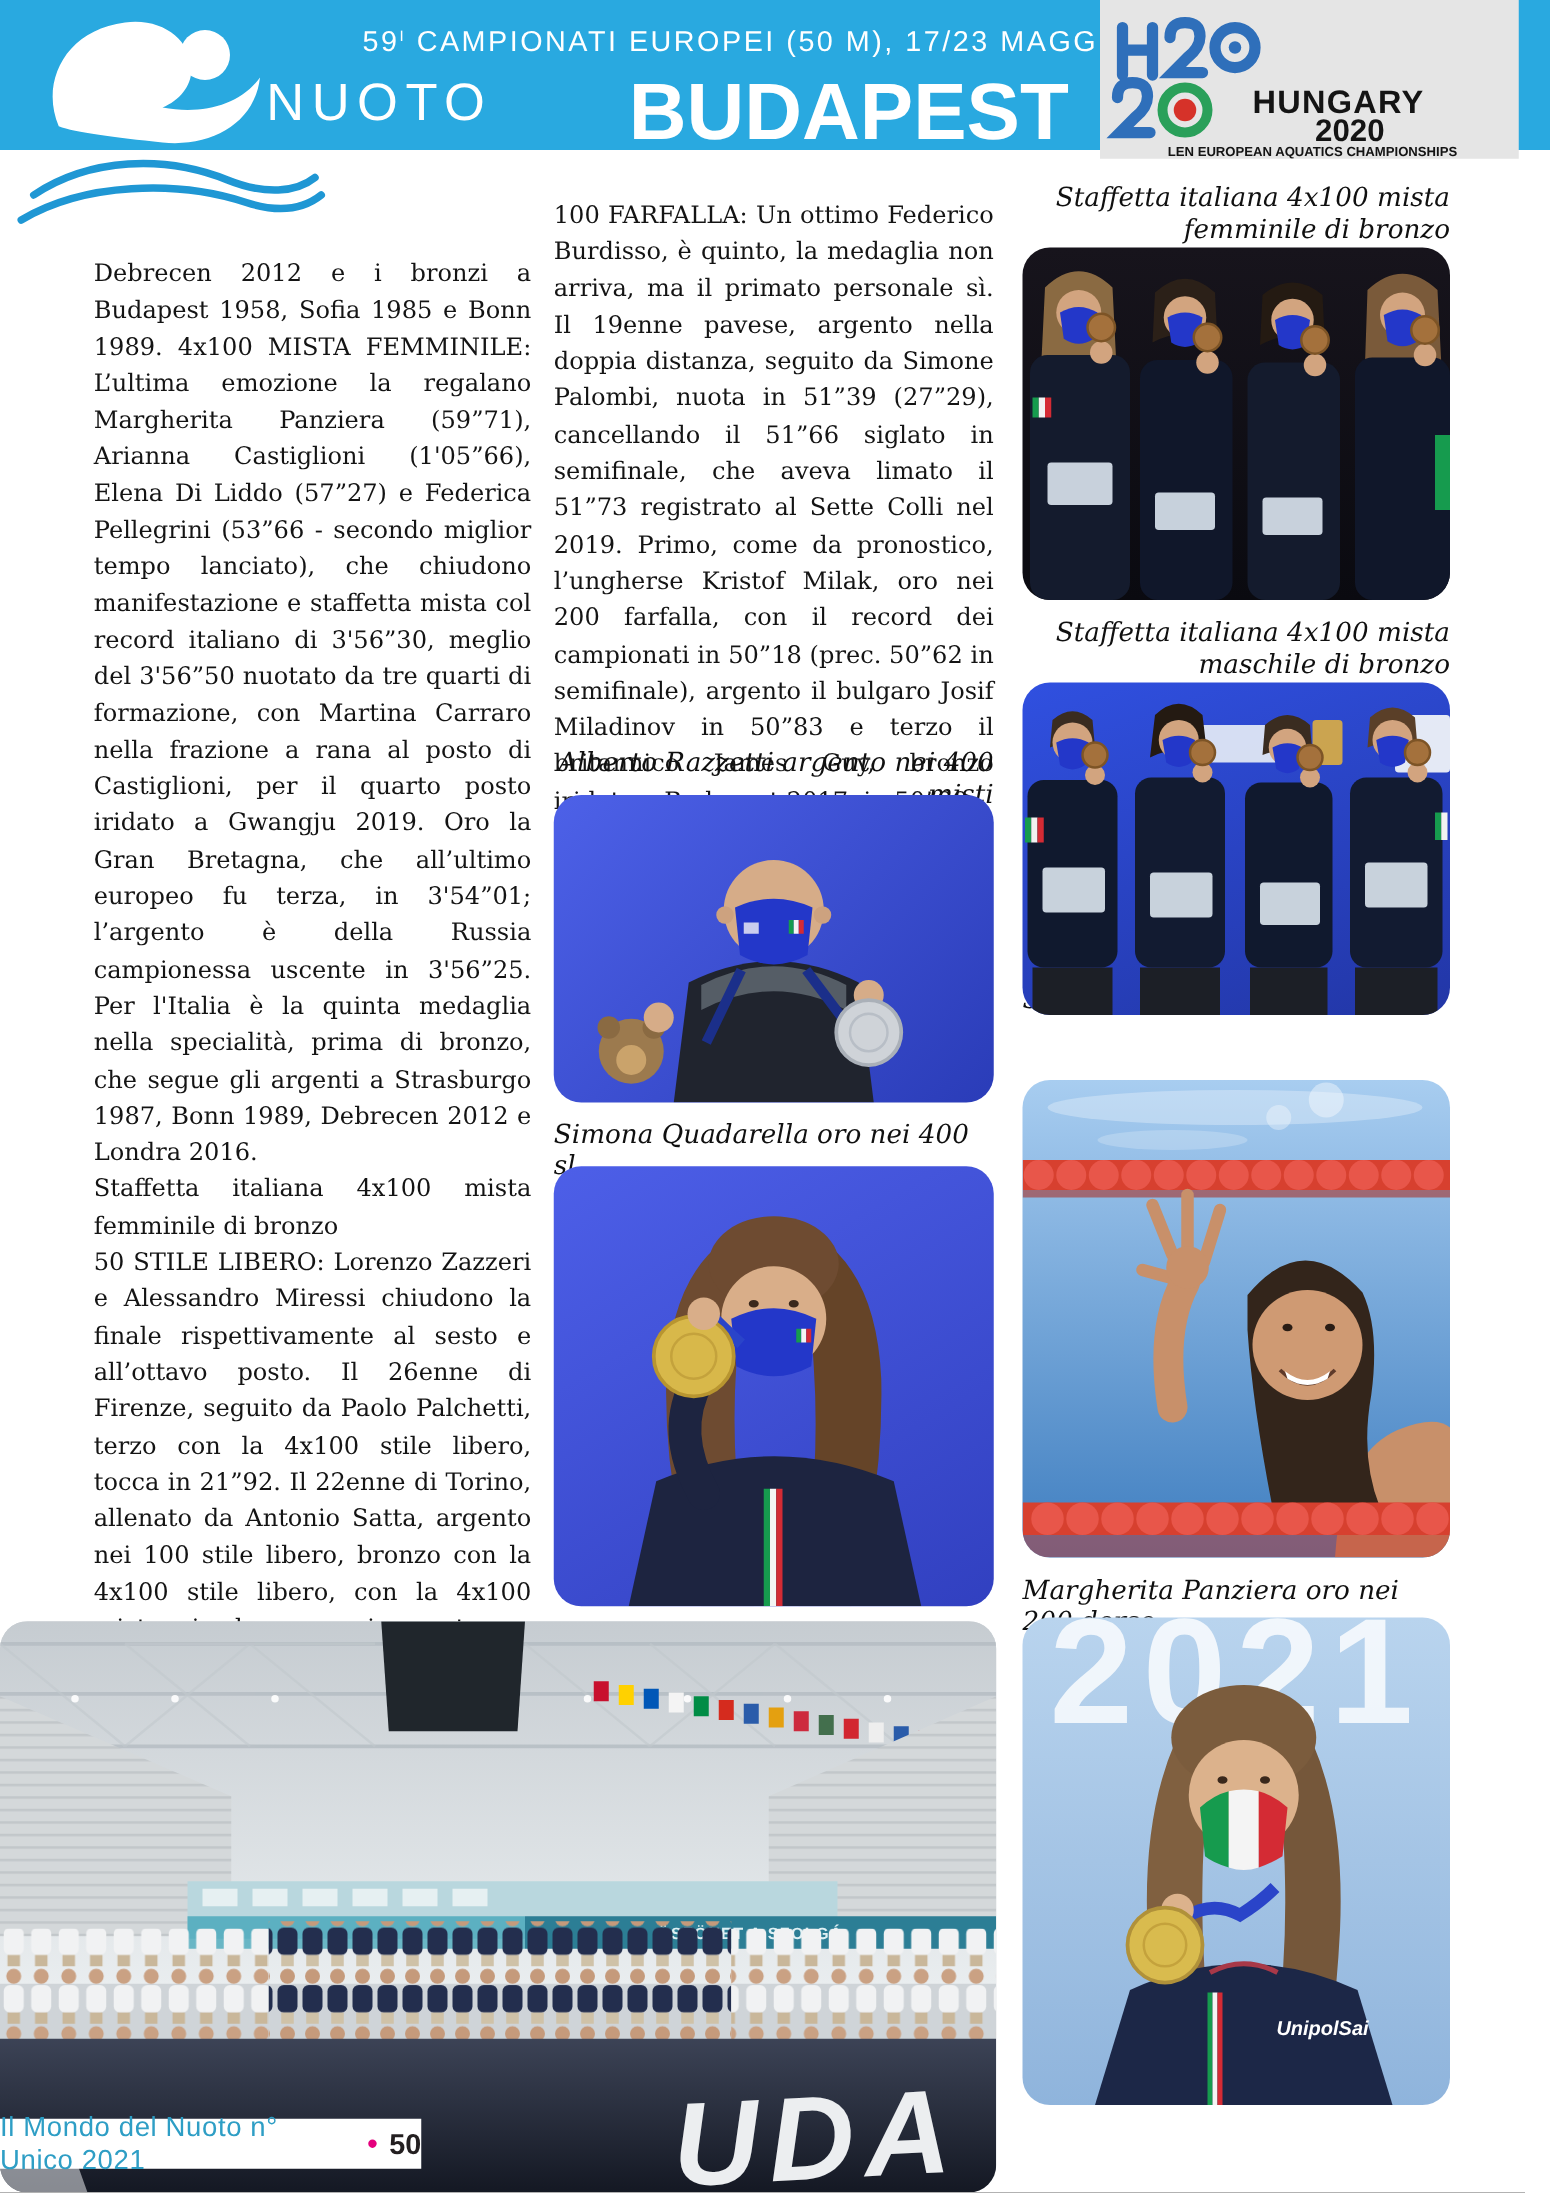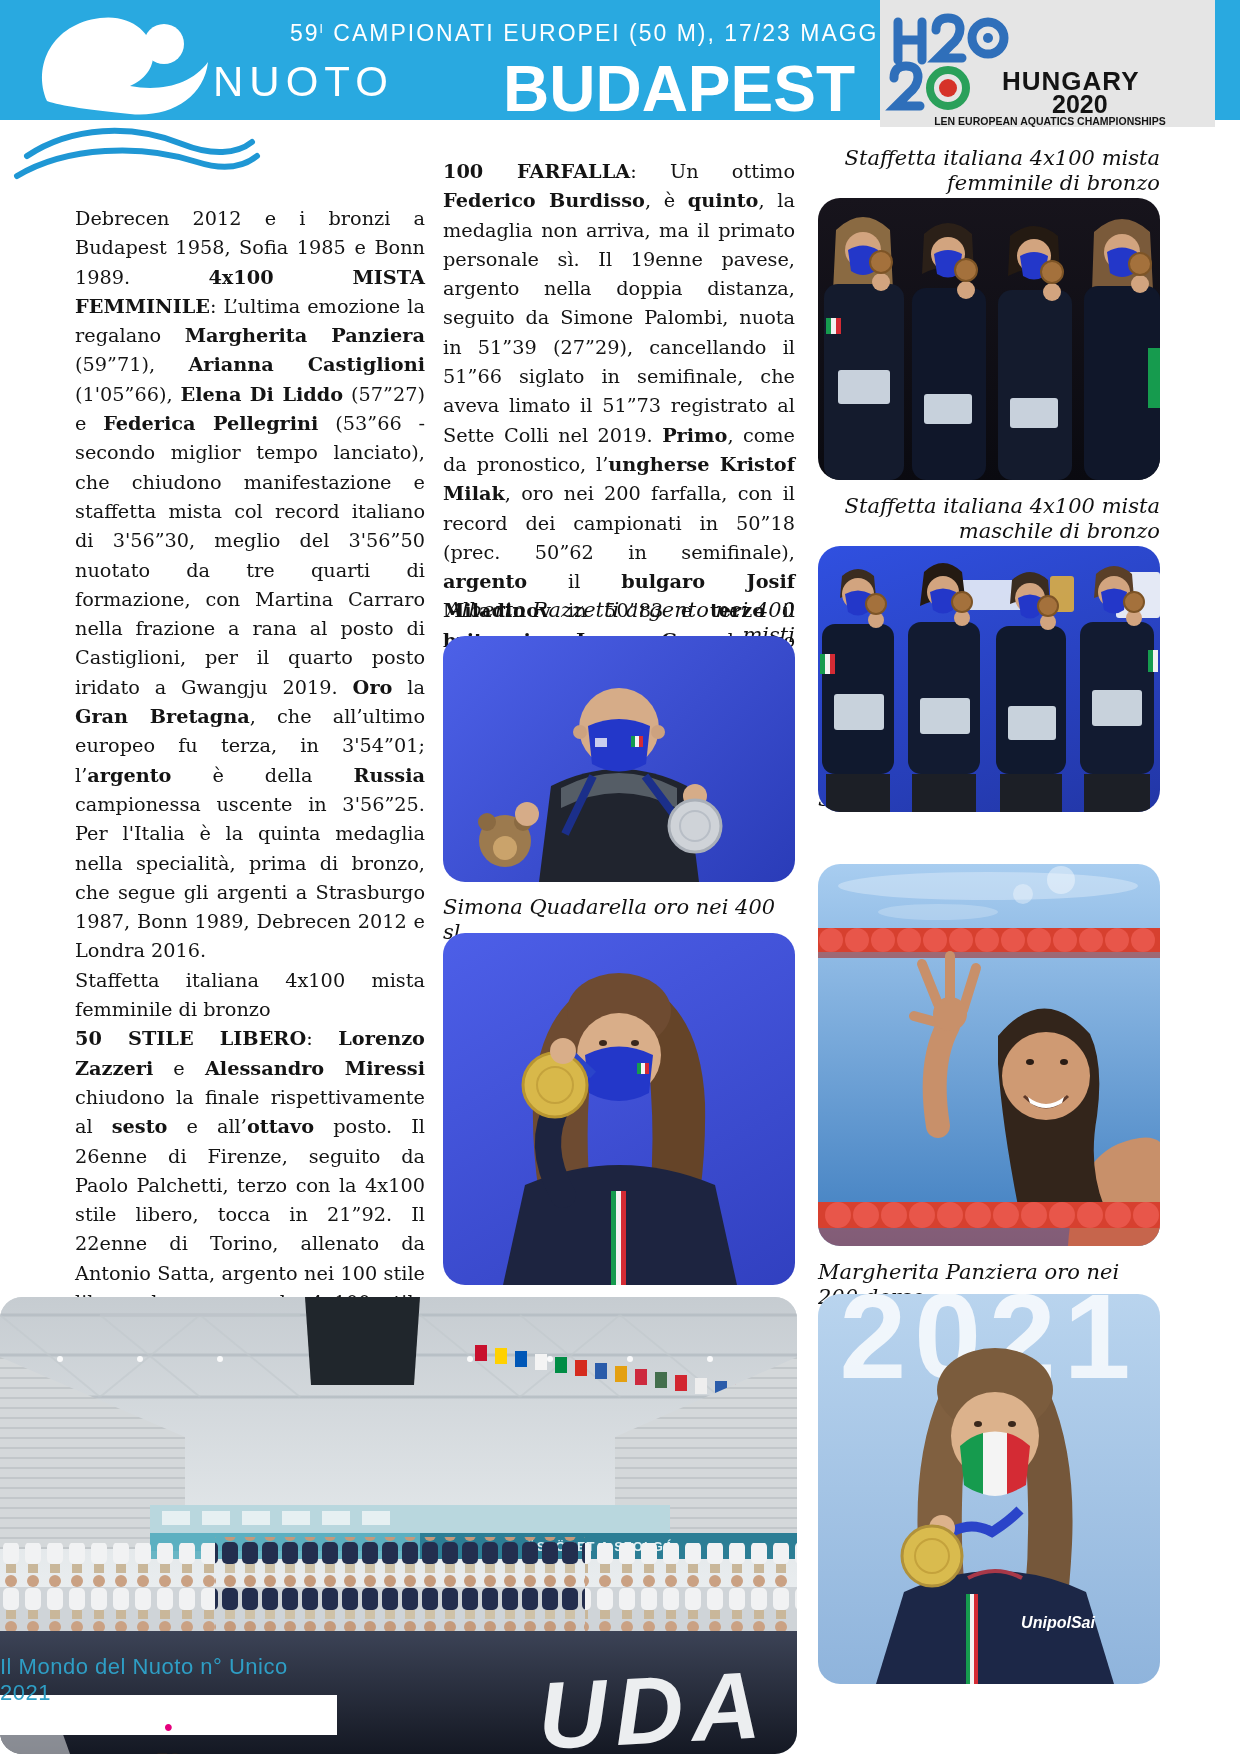--- a/index.html
+++ b/index.html
@@ -14,21 +14,21 @@
   .magazine-title{position:absolute;left:213px;top:58px;color:#fff;
         font-family:"Liberation Sans","DejaVu Sans",sans-serif;font-size:42px;letter-spacing:6px;font-weight:400;}
   .city-title{position:absolute;left:455px;top:52px;width:400px;text-align:right;color:#fff;
         font-family:"Liberation Sans","DejaVu Sans",sans-serif;font-size:64px;font-weight:700;letter-spacing:0px;}
   .logo-box{position:absolute;left:880px;top:0;width:335px;height:127px;background:#e5e5e5;}
   .swimmer-logo{position:absolute;left:12px;top:6px;width:255px;height:185px;}
 
   
   .col{position:absolute;color:#141414;}
   .col p{margin:0;font-size:19.3px;line-height:29.3px;text-align:justify;}
-  .col .bold{font-weight:700;}
+  .col .bold{font-weight:400;}
   .col-left{left:75px;top:204px;width:350px;}
   .col-mid{left:443px;top:157px;width:352px;}
 
   .cap{position:absolute;font-style:italic;font-size:21px;line-height:25px;color:#101010;}
   .cap-razzetti{left:443px;top:598px;width:352px;text-align:right;}
   .cap-quad400{left:443px;top:895px;width:352px;text-align:left;}
   .cap-women{left:818px;top:146px;width:342px;text-align:right;}
   .cap-men{left:818px;top:494px;width:342px;text-align:right;}
   .cap-tris{left:818px;top:787px;width:342px;text-align:left;}
   .cap-panziera{left:818px;top:1260px;width:342px;text-align:left;}
@@ -40,21 +40,21 @@
   #ph-quad{left:443px;top:933px;width:352px;height:352px;background:linear-gradient(150deg,#4d5fe8,#3140c0);}
   #ph-women{left:818px;top:198px;width:342px;height:282px;background:linear-gradient(180deg,#17141c,#0a0a10);}
   #ph-men{left:818px;top:546px;width:342px;height:266px;background:linear-gradient(160deg,#3050e0,#2236a6);}
   #ph-pool{left:818px;top:864px;width:342px;height:382px;background:linear-gradient(180deg,#a8cdf0,#3f7ec0);}
   #ph-panziera{left:818px;top:1294px;width:342px;height:390px;background:linear-gradient(180deg,#b9d4ee,#8fb4dc);}
   #ph-group{left:0;top:1297px;width:797px;height:457px;background:#cfd4d8;}
 
   
   .footer-pill{position:absolute;left:0;top:1695px;width:337px;height:40px;background:#fff;z-index:5;
         display:flex;align-items:center;justify-content:center;gap:9px;
-        font-family:"Liberation Sans","DejaVu Sans",sans-serif;flex-direction:column;}
+        font-family:"Liberation Sans","DejaVu Sans",sans-serif;}
   .footer-mag{color:#2e9ec5;font-size:22px;letter-spacing:.5px;}
   .footer-dot{color:#e5007d;font-size:25px;line-height:1;}
   .footer-num{color:#231f20;font-weight:700;font-size:23px;}
 </style>
 </head>
 <body>
 
 <div class="page">
 
   <div class="topbar"></div>

